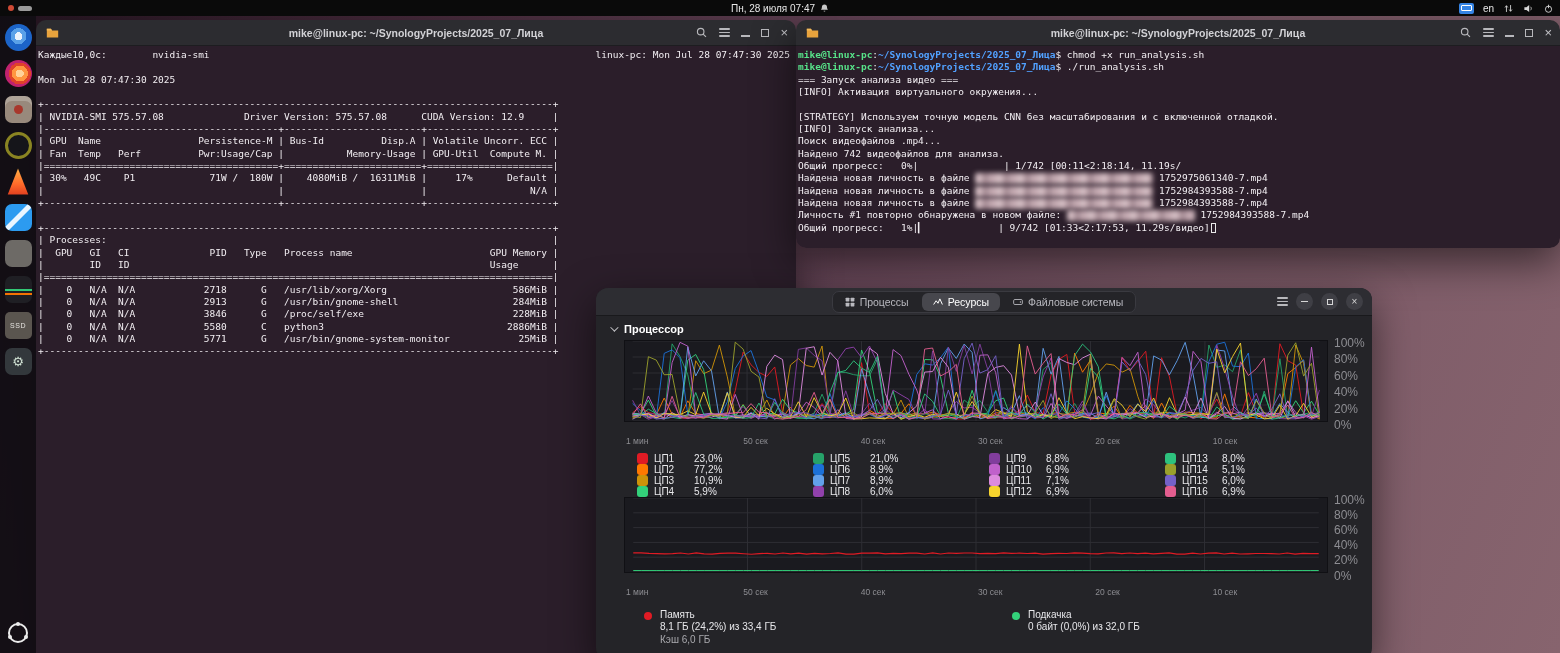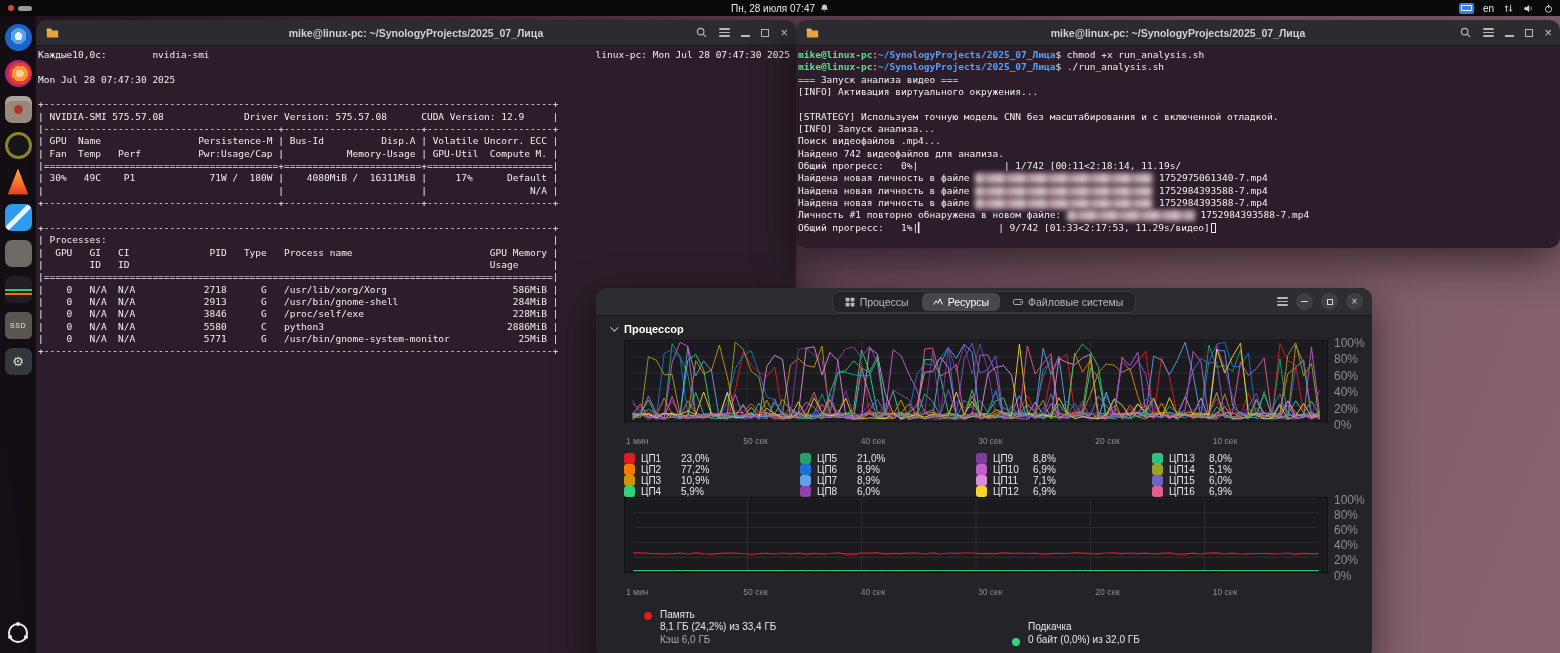--- a/index.html
+++ b/index.html
@@ -67,30 +67,30 @@
   .circle-btn{width:17px;height:17px;border-radius:50%;background:#3f3f45;color:#d6d6d6;display:flex;align-items:center;justify-content:center;font-size:10px;line-height:1;}
   .circle-btn .g-min{margin-top:0;background:#d6d6d6;width:7px;}
   .circle-btn .g-max{width:6px;height:6px;border-color:#d6d6d6;}
   .sec-h{display:flex;align-items:center;gap:8px;color:#fff;font-size:11px;font-weight:700;padding:7px 0 5px 14px;}
   .chev{width:6px;height:6px;border-right:1.6px solid #c2c2c6;border-bottom:1.6px solid #c2c2c6;transform:rotate(45deg) translateY(-2px);}
   .chart-wrap{position:relative;margin-left:28px;width:704px;}
   svg.chart{background:#1a1a1f;border:1px solid #101014;display:block;}
   .pct{position:absolute;font-size:12px;color:#8d8d92;}
   .time-row{position:relative;height:12px;margin-top:14px;}
   .time-row span{position:absolute;top:0;font-size:8.5px;color:#8d8d92;}
-  .cpu-legend{margin:5px 0 0 28px;display:grid;grid-auto-flow:column;grid-template-rows:repeat(4,10.9px);grid-template-columns:repeat(4,176px);align-items:center;}
+  .cpu-legend{margin:5px 0 0 41px;display:grid;grid-auto-flow:column;grid-template-rows:repeat(4,10.9px);grid-template-columns:repeat(4,176px);align-items:center;}
   .leg-item{display:flex;align-items:center;gap:6px;font-size:10px;color:#e7e7ea;}
   .sw{width:11px;height:11px;border-radius:3px;flex:none;}
   .leg-lb{width:34px;}
   .mem-legend{display:flex;margin:10px 0 0 28px;font-size:10px;color:#e7e7ea;}
   .ml-item{display:flex;gap:8px;}
   .ml-item .dot{width:8px;height:8px;border-radius:50%;margin-top:3px;flex:none;}
   .ml-item div{line-height:12.5px;}
   .ml-left{width:360px;padding-left:20px;}
-  .ml-right{padding-left:28px;align-items:flex-end;}
+  .ml-right{padding-left:28px;}
   .dim{color:#a9a9ae;}
 </style>
 </head>
 <body>
 
 <div class="topbar">
   <div class="tb-left">
     <span class="ws-dot"></span>
     <span class="ws-pill"></span>
   </div>

